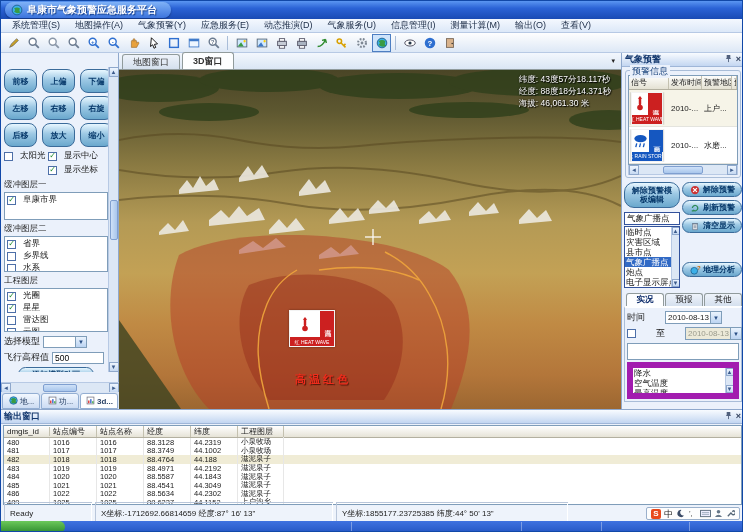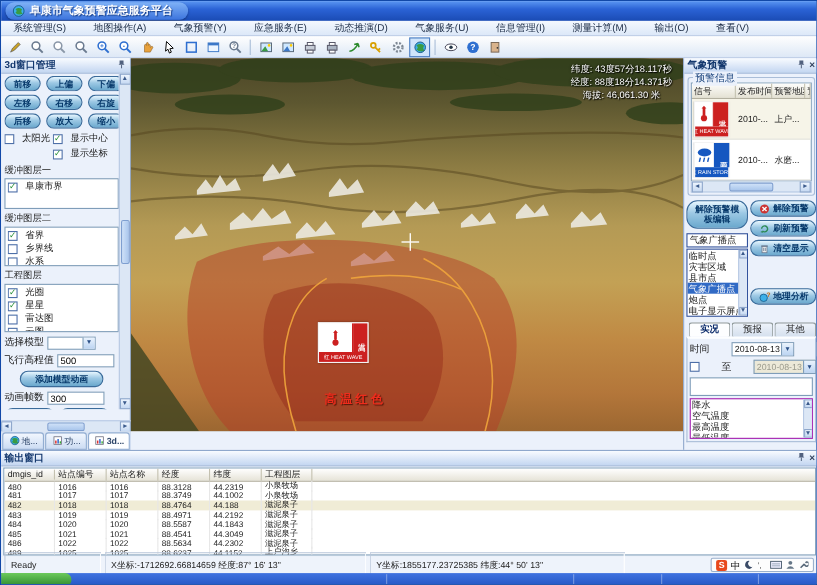--- a/index.html
+++ b/index.html
@@ -9,21 +9,21 @@
 
   
   .titlebar{position:absolute;left:0;top:0;width:743px;height:18px;
     background:linear-gradient(180deg,#5a96f2 0%,#2b63d6 40%,#1a4bb4 100%);display:flex;align-items:center;padding-left:4px;}
   .tb-badge{display:flex;align-items:center;gap:4px;background:linear-gradient(180deg,#7fb2f7,#3c74dd);
     border-radius:9px;padding:1px 14px 1px 6px;box-shadow:0 1px 2px rgba(0,0,0,.35);}
   .tb-badge .wtitle{color:#fff;font-weight:bold;font-size:10px;text-shadow:1px 1px 1px #123a86;}
 
   
   .menubar{position:absolute;left:0;top:18px;width:743px;height:14px;background:linear-gradient(180deg,#f4f8fe,#dce8f8);
-    border-bottom:1px solid #b7c9e4;display:flex;align-items:center;padding-left:4px;gap:11px;}
+    border-bottom:1px solid #b7c9e4;display:flex;align-items:center;padding-left:4px;gap:1px;}
   .mitem{padding:0 7px;color:#20304a;cursor:default;}
 
   
   .toolbar{position:absolute;left:0;top:32px;width:743px;height:20px;background:linear-gradient(180deg,#fefefe,#dde8f6);
     border-bottom:1px solid #b7c9e4;display:flex;align-items:center;padding-left:3px;gap:1px;}
   .ticon{width:19px;height:18px;display:flex;align-items:center;justify-content:center;border:1px solid transparent;}
   .ticon.act{background:#cfe4fb;border:1px solid #4d7ec2;}
   .tsep{width:1px;height:14px;background:#a9bdd8;margin:0 3px;}
 
   
@@ -39,21 +39,21 @@
   .sarrow{width:10px;height:10px;background:linear-gradient(180deg,#eef5fe,#c6d9f2);border:1px solid #8fa8cc;color:#3c5b8c;font-size:6px;display:flex;align-items:center;justify-content:center;}
   .sthumb-v{width:8px;height:40px;background:linear-gradient(90deg,#cfe1f8,#a9c6ec);border:1px solid #7f9fd0;border-radius:2px;margin:1px 0;flex:0 0 auto;}
   .lp-hscroll{position:absolute;left:0;bottom:17px;width:118px;height:10px;background:#dce7f5;border-top:1px solid #b7c9e4;display:flex;justify-content:space-between;align-items:center;}
   .sthumb-h{width:34px;height:8px;background:linear-gradient(180deg,#cfe1f8,#a9c6ec);border:1px solid #7f9fd0;border-radius:2px;}
   .lp-tabs{position:absolute;left:0;bottom:0;width:118px;height:17px;background:#d9e4f4;display:flex;gap:1px;padding:1px 1px 0 1px;}
   .lptab{flex:1;display:flex;align-items:center;gap:1px;justify-content:center;background:linear-gradient(180deg,#f2f7fe,#ccdcf3);
     border:1px solid #93aed2;border-radius:3px 3px 0 0;font-size:8px;color:#2c4468;overflow:hidden;white-space:nowrap;}
   .lptab.act{background:#fdfeff;font-weight:bold;}
   .lptab svg{flex:0 0 auto;}
   .navrow{display:flex;gap:5px;overflow:hidden;margin-bottom:3px;}
-  .pill{flex:0 0 auto;min-width:33px;height:14px;border:1px solid #3a6b9a;border-radius:8px;color:#06386a;font-weight:bold;font-size:8px;
+  .pill{flex:0 0 auto;min-width:33px;height:24px;border:1px solid #3a6b9a;border-radius:8px;color:#06386a;font-weight:bold;font-size:8px;
     background:linear-gradient(180deg,#e8f7ff 0%,#9cc8e4 45%,#6aa8cd 100%);display:inline-flex;align-items:center;justify-content:center;padding:0 4px;font-family:inherit;}
   .lp-opts{display:flex;margin:3px 0 2px 0;}
   .lp-opts .col1{width:44px;}
   .lp-opts .col2{flex:1;display:flex;flex-direction:column;gap:2px;}
   .cb{display:flex;align-items:center;gap:7px;overflow:hidden;white-space:nowrap;}
   .cbbox{width:9px;height:9px;background:#fff;border:1px solid #4d6fa8;font-size:8px;line-height:8px;color:#1f8c2f;font-weight:bold;flex:0 0 auto;display:flex;align-items:center;justify-content:center;}
   .cblab{font-size:8.5px;}
   .lp-label{margin:3px 0 1px 0;color:#222;font-size:8.5px;}
   .lp-list{background:#fff;border:1px solid #7f9db9;padding:1px 2px;position:relative;overflow:hidden;}
   .lp-list.h0{height:28px;}.lp-list.h1{height:36px;}.lp-list.h2{height:44px;}
@@ -64,21 +64,21 @@
   .btnrow{display:flex;gap:4px;margin:3px 0;}
 
   
   .center{position:absolute;left:118px;top:52px;width:502px;height:356px;}
   .maptabs{height:17px;background:linear-gradient(180deg,#f3f7fd,#dbe6f4);border-bottom:1px solid #919b9c;display:flex;align-items:flex-end;padding-left:3px;position:relative;}
   .mtab{height:15px;padding:0 10px;display:flex;align-items:center;border:1px solid #919b9c;border-bottom:none;border-radius:3px 3px 0 0;
     background:linear-gradient(180deg,#eef3fa,#d5e0ee);margin-right:2px;color:#333;}
   .mtab.act{background:#fdfeff;font-weight:bold;height:17px;}
   .tabmenu{position:absolute;right:6px;top:4px;color:#222;font-size:7px;}
   .mapview{position:relative;width:502px;height:339px;overflow:hidden;background:#7a6337;}
-  .coords{position:absolute;top:3px;right:10px;text-align:center;color:#fff;font-size:8.5px;line-height:12px;text-shadow:0 0 2px #000,1px 1px 1px #000;}
+  .coords{position:absolute;top:3px;right:10px;text-align:left;color:#fff;font-size:8.5px;line-height:12px;text-shadow:0 0 2px #000,1px 1px 1px #000;}
   .map-warnicon{position:absolute;left:170px;top:240px;}
   .map-warnicon .wicon{width:46px;}
   .map-label{position:absolute;left:176px;top:302px;color:#ef2c1c;font-weight:bold;font-size:11px;letter-spacing:3px;text-shadow:1px 1px 1px rgba(60,10,0,.8);}
 
   
   .wicon{display:inline-flex;flex-direction:column;width:38px;border:1px solid #f3f3f3;box-shadow:0 0 2px rgba(0,0,0,.4);background:#fff;}
   .wi-top{display:flex;height:26px;}
   .wi-pic{flex:1;background:#fff;display:flex;align-items:center;justify-content:center;border-right:1px solid var(--wc);}
   .wi-cn{width:13px;background:var(--wc);color:#fff;font-size:7px;writing-mode:vertical-rl;text-orientation:upright;display:flex;align-items:center;justify-content:center;}
   .wi-strip{background:var(--wc);color:#fff;font-size:5px;height:9px;display:flex;align-items:center;justify-content:center;gap:2px;white-space:nowrap;overflow:hidden;}
@@ -113,21 +113,21 @@
   .rp-tabs{display:flex;margin-top:5px;padding-left:2px;gap:1px;}
   .rtab{flex:1;height:13px;display:flex;align-items:center;justify-content:center;border:1px solid #919b9c;border-bottom:none;border-radius:3px 3px 0 0;
     background:linear-gradient(180deg,#eef3fa,#d5e0ee);font-size:8.5px;}
   .rtab.act{background:#fdfeff;font-weight:bold;color:#0a2a6a;}
   .rp-timebox{border:1px solid #a9bdd8;border-top:2px solid #fdfeff;padding:3px 2px 2px 2px;background:#ebf1fb;}
   .trow{display:flex;align-items:center;gap:20px;margin-bottom:3px;white-space:nowrap;}
   .dcombo{height:13px;border:1px solid #7f9db9;background:#fff;display:flex;align-items:center;font-size:8px;position:relative;padding:0 12px 0 2px;}
   .dcombo .dd{position:absolute;right:0;top:0;width:11px;height:100%;background:linear-gradient(180deg,#eaf3fd,#bcd4f2);border-left:1px solid #7f9db9;color:#2a4f86;font-size:6px;display:flex;align-items:center;justify-content:center;}
   .dcombo.dis{background:#ece9d8;color:#9a9a8c;}
   .smallbox{border:1px solid #7f9db9;background:#fff;height:17px;margin:1px 0 2px 0;}
-  .elist{border:1px solid #a21caf;background:#fff;height:37px;position:relative;overflow:hidden;padding-right:0;}
+  .elist{border:6px solid #a21caf;background:#fff;height:37px;position:relative;overflow:hidden;padding-right:0;}
   .elist .vsb{position:absolute;right:0;top:0;bottom:0;width:8px;background:#dce7f5;border-left:1px solid #b7c9e4;display:flex;flex-direction:column;justify-content:space-between;align-items:center;}
 
   
   .output{position:absolute;left:0;top:408px;width:743px;height:97px;background:#ebf1fb;border-top:1px solid #8fa8cc;}
   .out-table{position:absolute;left:2px;top:15px;right:2px;bottom:1px;background:#fff;border:1px solid #7f9db9;overflow:hidden;}
   .orow{display:grid;grid-template-columns:46px 47px 47px 47px 47px 46px 1fr;height:8.6px;align-items:center;}
   .orow span{font-size:7.5px;padding:0 3px;overflow:hidden;white-space:nowrap;border-right:1px solid #e7e7e7;}
   .orow.head{height:12px;background:linear-gradient(180deg,#ffffff,#e6e3d7);border-bottom:1px solid #b3b0a0;}
   .orow.head span{font-size:8px;border-right:1px solid #c4c1b0;color:#222;}
   .orow.sel{background:#f0ecd6;}
@@ -307,29 +307,20 @@
       </span>
       <span class="ticon">
         <svg width="14" height="14" viewBox="0 0 16 16">
           <rect x="4" y="3" width="8" height="10" fill="#d9b38c" stroke="#765"></rect>
           <circle cx="10.5" cy="8.5" r=".9" fill="#333"></circle>
         </svg>
       </span>
     </div>
 
   <div class="leftpanel">
-    <div class="panel-title">
-      <span>3d窗口管理</span>
-      <span class="ptools">
-          <span><svg width="9" height="9" viewBox="0 0 10 10">
-              <path d="M3 1 h4 v3.5 l1 1 H2 l1 -1 Z" fill="#51617e"></path>
-              <line x1="5" y1="5.5" x2="5" y2="9" stroke="#51617e"></line>
-            </svg></span>
-        </span>
-    </div>
     <div class="lp-body">
       <div id="lp-nav">
           <div class="navrow">
             <button class="pill">前移</button>
             <button class="pill">上偏</button>
             <button class="pill">下偏</button>
           </div>
           <div class="navrow">
             <button class="pill">左移</button>
             <button class="pill">右移</button>
@@ -458,20 +449,25 @@
               <rect x="4.5" y="8" width="2" height="4" fill="#d33"></rect>
               <rect x="7.5" y="6" width="2" height="6" fill="#36c"></rect>
               <rect x="10.5" y="9" width="1.8" height="3" fill="#3a3"></rect>
             </svg></span>
           <span>3d...</span>
         </span>
       </div>
   </div>
 
   <div class="center">
+    <div class="maptabs" id="maptabs">
+        <span class="mtab">地图窗口</span>
+        <span class="mtab act">3D窗口</span>
+        <span class="tabmenu">▾</span>
+      </div>
     <div class="mapview">
       <svg width="502" height="339" viewBox="0 0 502 339">
         <defs>
           <linearGradient id="terr" x1="0" y1="0" x2="0" y2="1">
             <stop offset="0" stop-color="#4a4526"></stop>
               <stop offset=".12" stop-color="#5d5730"></stop>
             <stop offset=".28" stop-color="#8a7a42"></stop>
               <stop offset=".45" stop-color="#b49a55"></stop>
             <stop offset=".6" stop-color="#c3a155"></stop>
               <stop offset=".75" stop-color="#c08a44"></stop>

